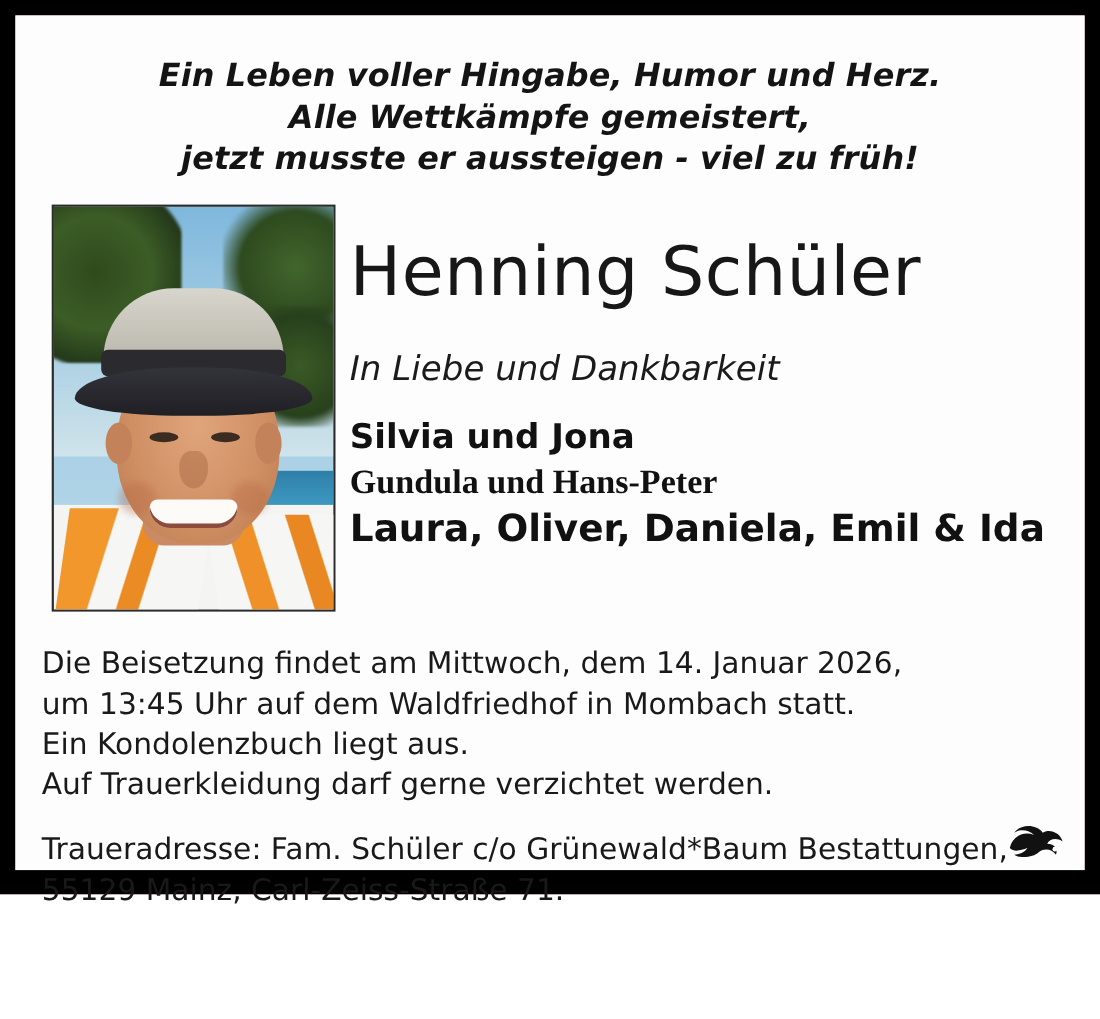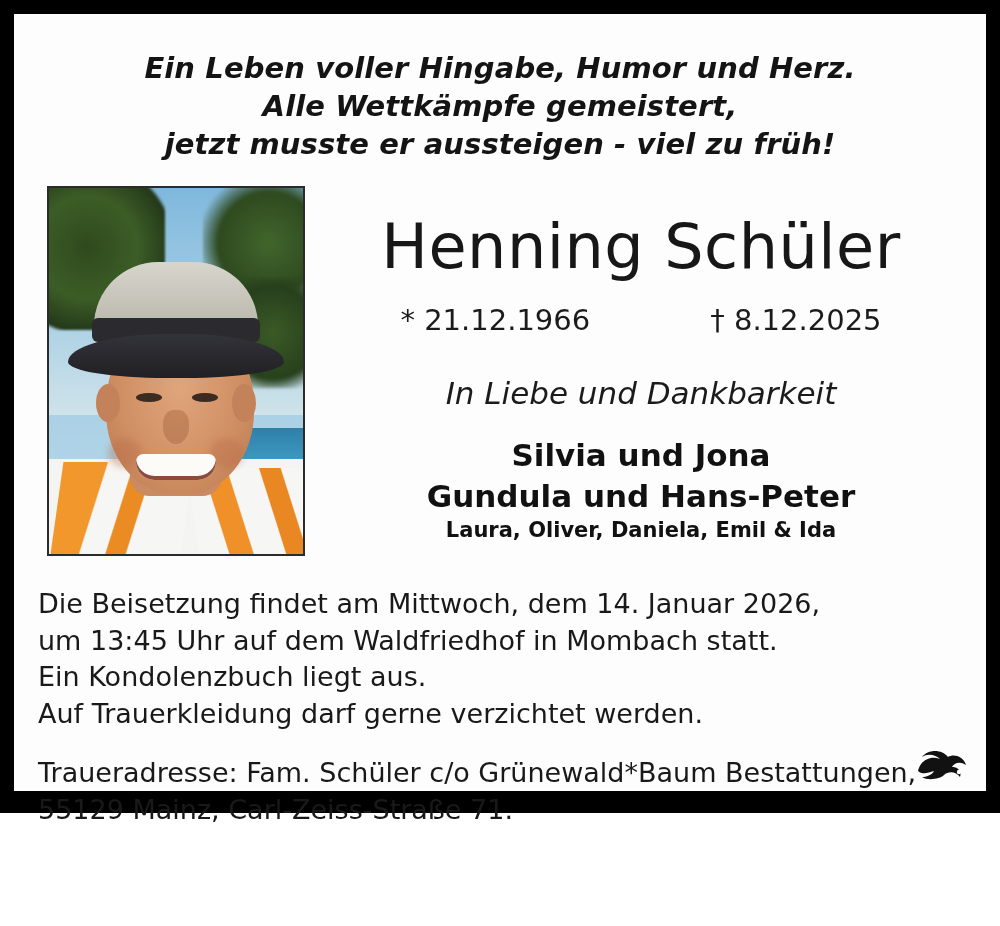--- a/index.html
+++ b/index.html
@@ -139,21 +139,20 @@
   .ph-nose { position: absolute; left: 50%; top: 222px; margin-left: -13px; width: 26px; height: 34px; background: rgba(165,103,65,0.45); border-radius: 40% 40% 50% 50%; }
   .ph-mouth { position: absolute; left: 50%; top: 266px; margin-left: -40px; width: 80px; height: 26px; background: #fdfbf7; border-radius: 12px 12px 30px 30px; box-shadow: 0 -4px 0 0 #8d4b3c inset; }
   .ph-cheek-l { position: absolute; left: 50%; top: 250px; margin-left: -68px; width: 34px; height: 30px; background: rgba(180,104,70,0.35); border-radius: 50%; filter: blur(3px); }
   .ph-cheek-r { position: absolute; left: 50%; top: 250px; margin-left: 34px; width: 34px; height: 30px; background: rgba(180,104,70,0.35); border-radius: 50%; filter: blur(3px); }
 
   .names-col {
     flex: 1 1 auto;
     padding-right: 22px;
     padding-left: 4px;
     box-sizing: border-box;
-    text-align: center;
   }
   .full-name {
     font-size: 62px;
     font-weight: 400;
     letter-spacing: 0.5px;
     line-height: 1.05;
     margin: 28px 0 0 0;
     color: #171717;
     white-space: nowrap;
   }
@@ -171,22 +170,22 @@
     margin-top: 38px;
     color: #1b1b1b;
     font-style: italic;
   }
   .survivors {
     margin-top: 24px;
     font-weight: bold;
     color: #111;
   }
   .survivors .s1 { font-size: 31px; line-height: 1.32; }
-  .survivors .s2 { font-size: 31px; line-height: 1.32; }
-  .survivors .s3 { font-size: 21px; line-height: 1.32; }
+  .survivors .s2 { font-size: 31px; line-height: 1.32; font-family: Liberation Serif, serif; }
+  .survivors .s3 { font-size: 34px; line-height: 1.32; }
 
   
   .details {
     padding: 30px 0 0 24px;
     font-size: 27px;
     line-height: 1.36;
     color: #191919;
   }
   .details .para { margin: 0; }
   .details .para + .para { margin-top: 22px; }
@@ -238,24 +237,20 @@
           <div class="ph-mouth"></div>
           <div class="ph-hat-crown"></div>
           <div class="ph-hat-band"></div>
           <div class="ph-hat-brim"></div>
         </div>
       </div>
 
       <div class="names-col">
         <div class="full-name">Henning Schüler</div>
 
-        <div class="dates">
-          <span class="star-date">* 21.12.1966</span>
-          <span class="cross-date">† 8.12.2025</span>
-        </div>
 
         <div class="devotion">In Liebe und Dankbarkeit</div>
 
         <div class="survivors">
           <div class="s1">Silvia und Jona</div>
           <div class="s2">Gundula und Hans-Peter</div>
           <div class="s3">Laura, Oliver, Daniela, Emil &amp; Ida</div>
         </div>
       </div>
     </div>

